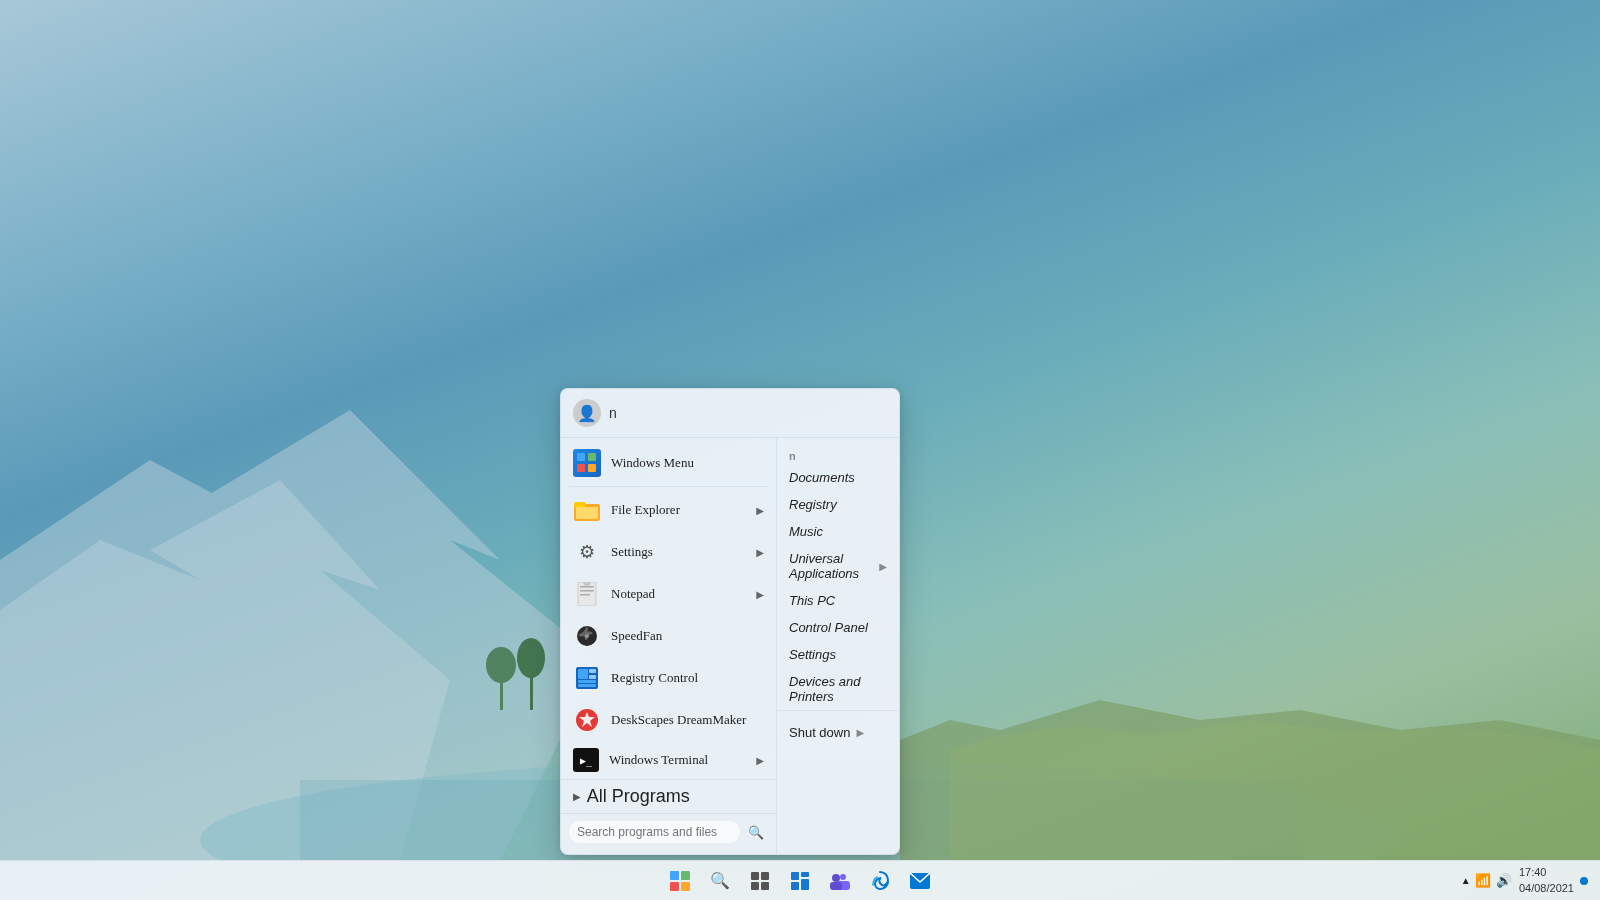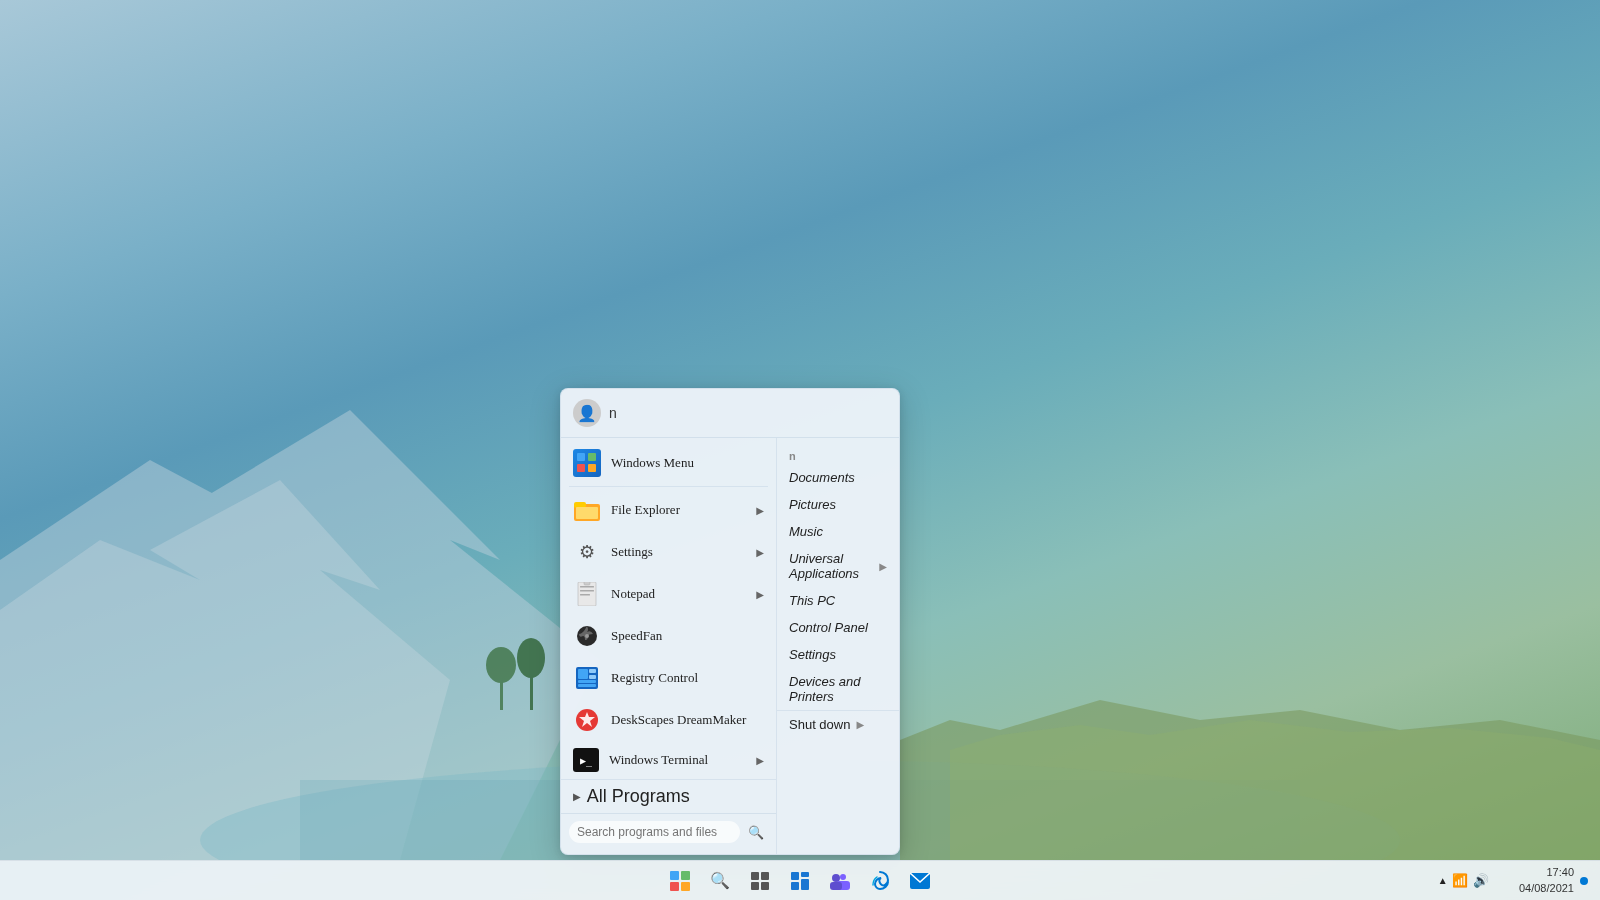--- a/index.html
+++ b/index.html
@@ -64,23 +64,22 @@
       align-items: center;
       justify-content: center;
       border-radius: 4px;
       cursor: pointer;
       font-size: 18px;
     }
 
     .taskbar-time {
       font-size: 11px;
       color: #333;
-      text-align: right;
+      text-align: left;
       line-height: 1.4;
-      margin-left: 23px;
     }
 
     
     .start-menu {
       position: absolute;
       left: 560px;
       top: 388px;
       width: 340px;
       background: rgba(235, 242, 248, 0.97);
       border-radius: 8px;
@@ -251,21 +250,21 @@
 
     .right-item .arrow {
       font-size: 10px;
       color: #888;
     }
 
     
     .shutdown-row {
       display: flex;
       align-items: center;
-      padding: 6px 12px;
+      padding: 14px 12px;
       cursor: pointer;
       gap: 6px;
       border-top: 1px solid rgba(180,200,220,0.35);
     }
 
     .shutdown-row .label {
       font-size: 13px;
       color: #222;
     }
 
@@ -445,21 +444,21 @@
       </div>
 
       <div class="start-menu-right">
 
         <div class="right-section-title">n</div>
 
         <div class="right-item">
           <span class="label">Documents</span>
         </div>
         <div class="right-item">
-          <span class="label">Pictures</span>
+          <span class="label">Registry</span>
         </div>
         <div class="right-item">
           <span class="label">Music</span>
         </div>
         <div class="right-item">
           <span class="label">Universal Applications</span>
           <span class="arrow">▶</span>
         </div>
         <div class="right-item">
           <span class="label">This PC</span>

